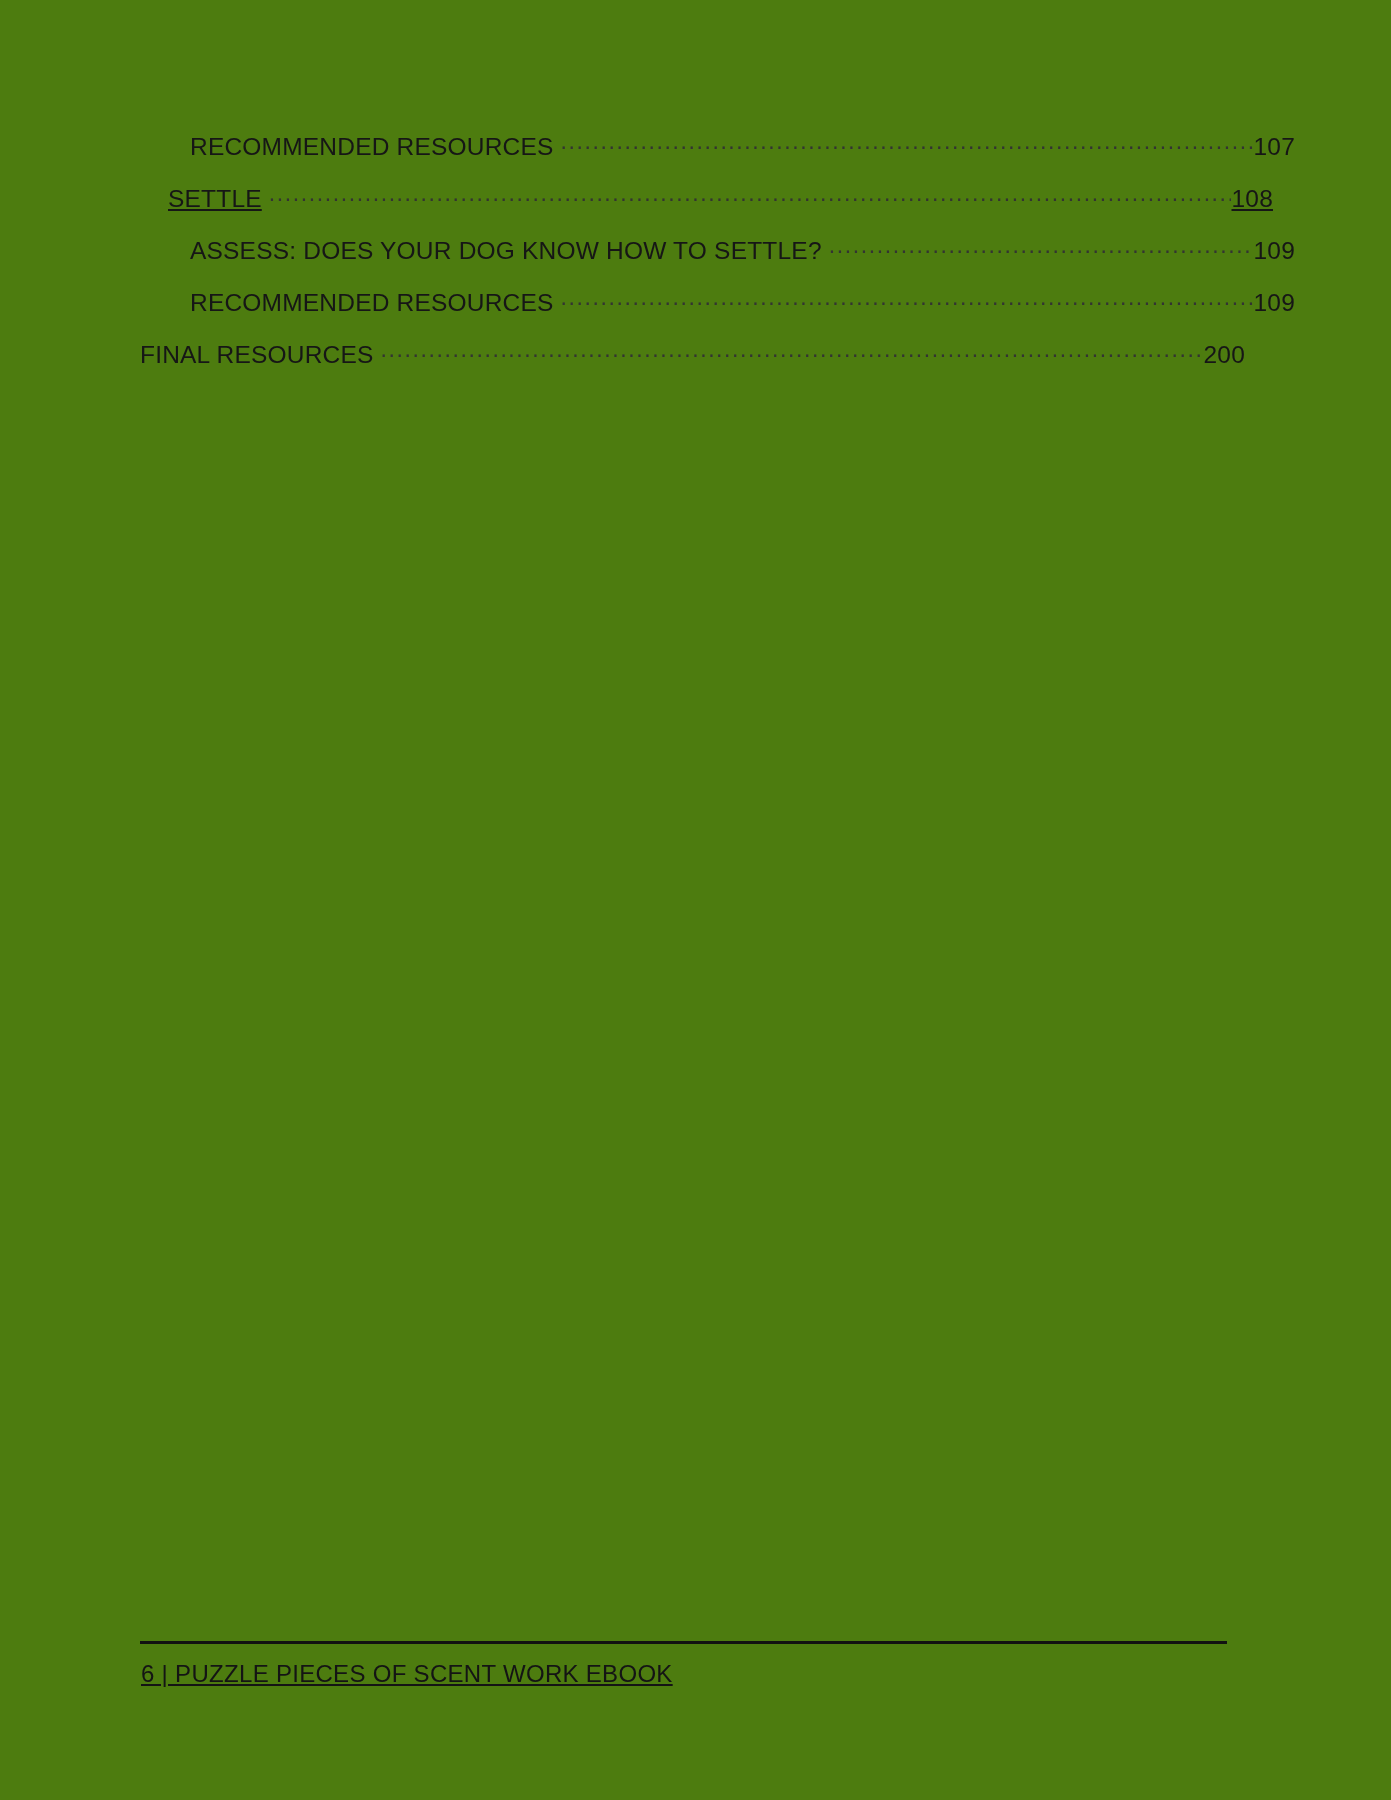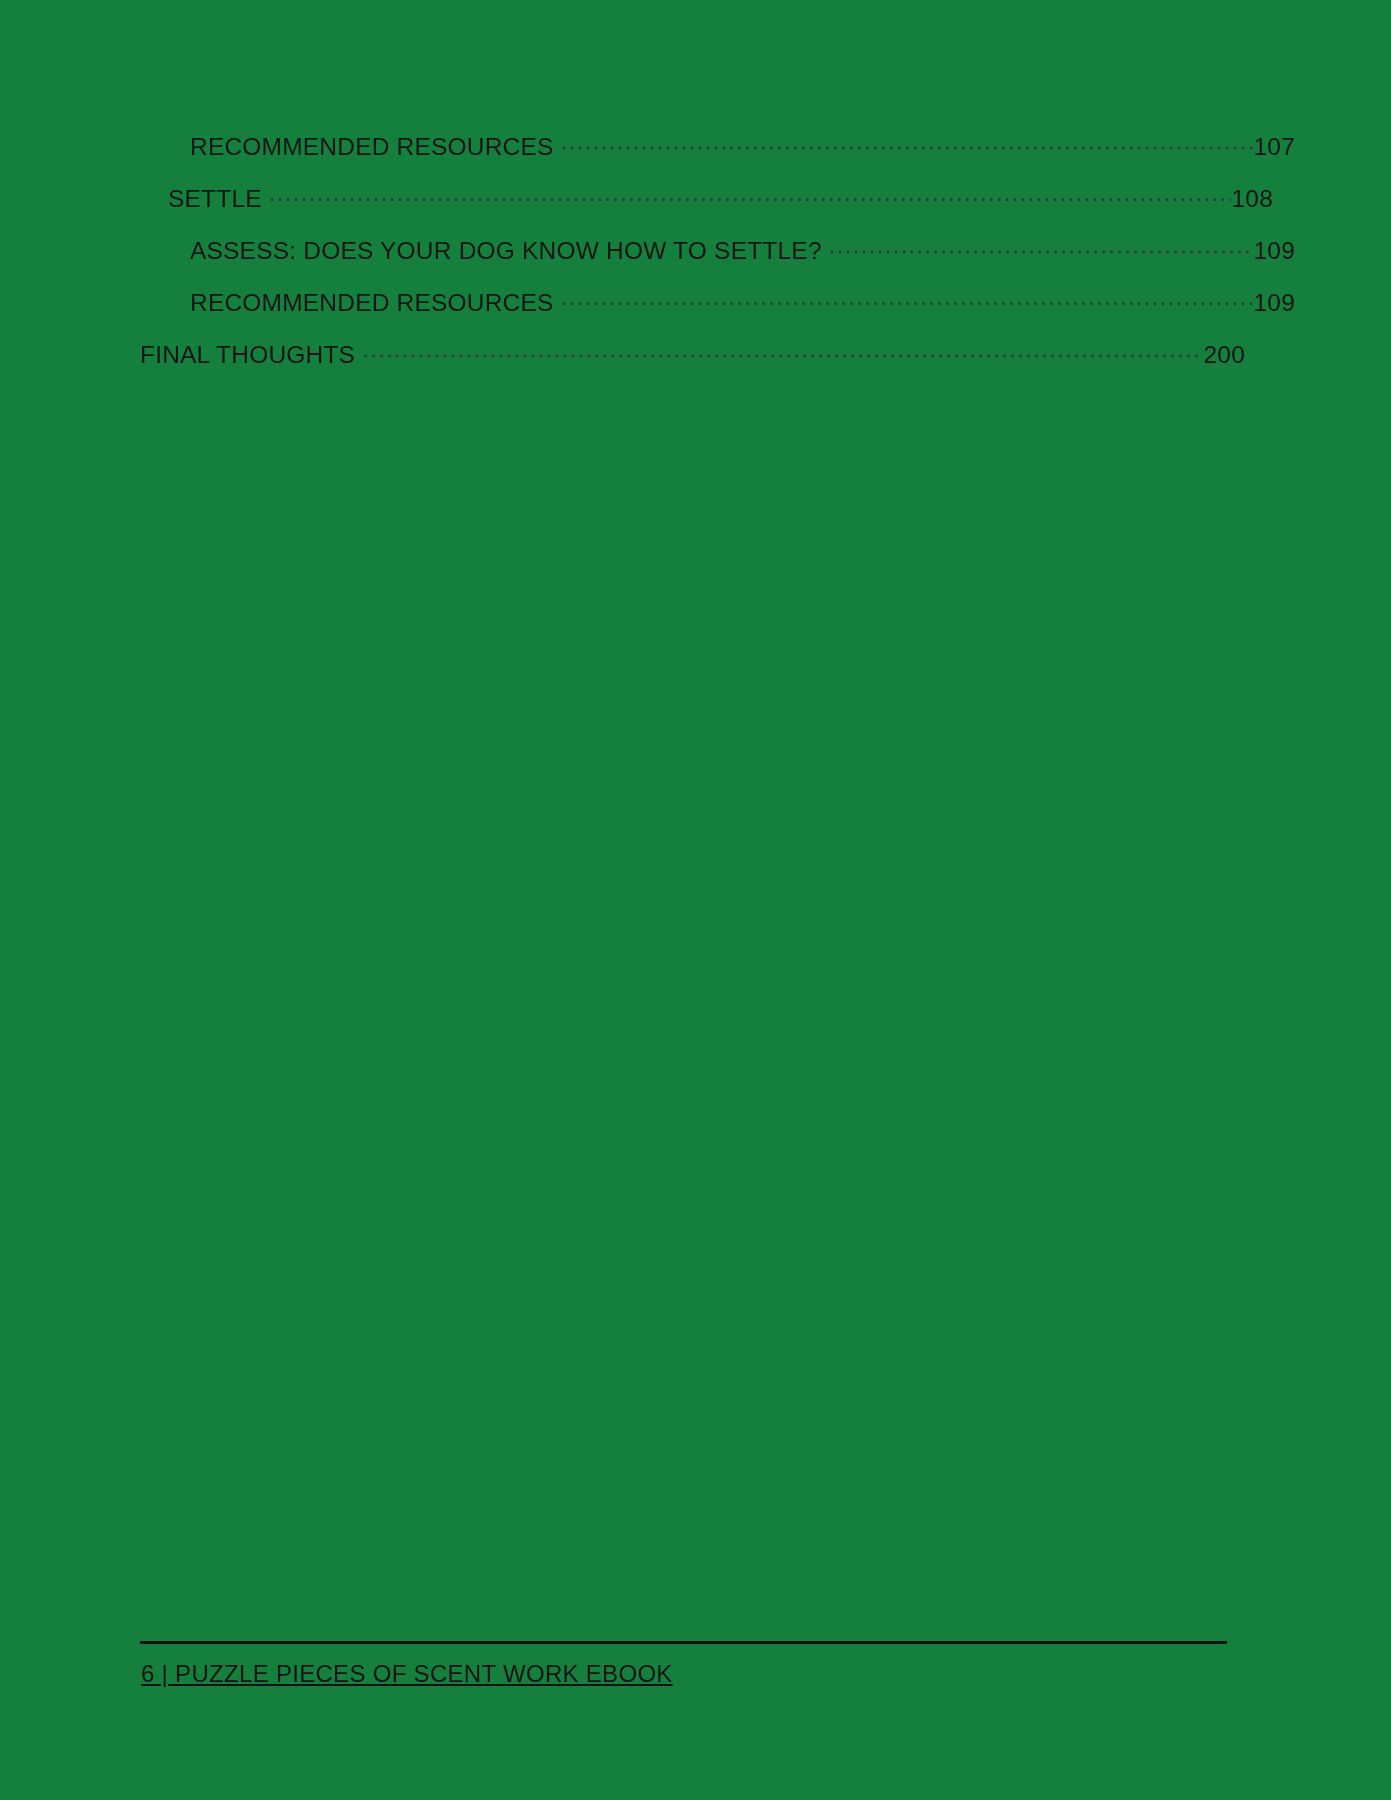--- a/index.html
+++ b/index.html
@@ -15,21 +15,21 @@
     color: #111111;
     overflow: hidden;
   }
 
   .page {
     position: absolute;
     left: 0;
     top: 0;
     width: 1391px;
     height: 1800px;
-    background: #15803d;
+    background: #4d7c0f;
   }
 
   
   .toc {
     position: absolute;
     left: 140px;
     top: 130px;
     width: 1105px;
   }
 
@@ -69,21 +69,21 @@
   }
 
   .toc-entry .page-num {
     flex: 0 0 auto;
     padding-left: 0px;
     text-align: left;
   }
 
   
   .lvl-0 { margin-left: 0px; }
-  .lvl-1 { margin-left: 28px; }
+  .lvl-1 { margin-left: 28px; text-decoration: underline; }
   .lvl-2 { margin-left: 50px; }
 
   
   .footer-rule {
     position: absolute;
     left: 140px;
     top: 1641px;
     width: 1087px;
     height: 3px;
     background: #111111;
@@ -124,21 +124,21 @@
       <span class="page-num">109</span>
     </div>
 
     <div class="toc-entry lvl-2">
       <span class="title">RECOMMENDED RESOURCES</span>
       <span class="leader"></span>
       <span class="page-num">109</span>
     </div>
 
     <div class="toc-entry lvl-0">
-      <span class="title">FINAL THOUGHTS</span>
+      <span class="title">FINAL RESOURCES</span>
       <span class="leader"></span>
       <span class="page-num">200</span>
     </div>
 
   </div>
 
   <div class="footer-rule"></div>
   <div class="footer-text">6 | PUZZLE PIECES OF SCENT WORK EBOOK</div>
 
 </div>

